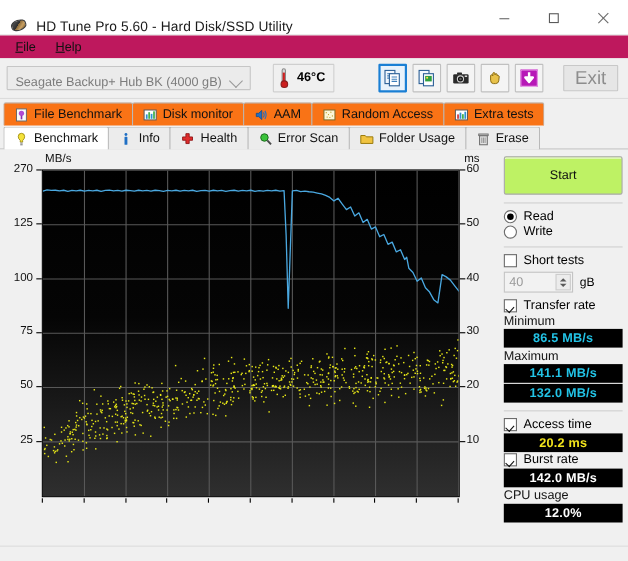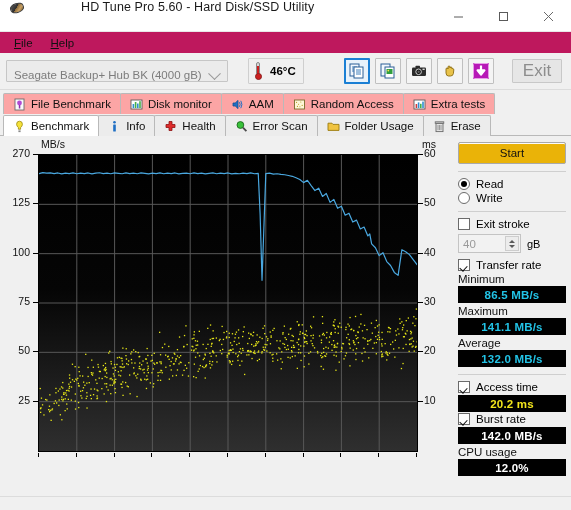--- a/index.html
+++ b/index.html
@@ -7,22 +7,22 @@
   body {
     width:571px; height:510px;
     font-family:"Liberation Sans", sans-serif;
     font-size:11px;
     color:#000;
     background:#f0f0f0;
     overflow:hidden;
   }
   
   #titlebar{
-    height:32px; background:#ffffff; display:flex; align-items:flex-start;
-    border-bottom:1px solid #e8e8e8; position:relative;gap:48px;
+    height:32px; background:#ffffff; display:flex; align-items:flex-end;
+    border-bottom:1px solid #e8e8e8; position:relative;
   }
   #app-icon{ width:16px;height:16px;margin-left:9px;margin-right:8px;position:relative;flex:none; }
   #app-icon .disc{
     position:absolute;left:1px;top:3px;width:14px;height:10px;border-radius:50%/40%;
     background:linear-gradient(140deg,#5b5b5b,#2e2e2e 45%,#8a6a3a 46%,#c9a063 70%,#6b5225);
     transform:rotate(-18deg);
     border:1px solid #3a3a3a;
   }
   #title-text{ font-size:12.5px;color:#1a1a1a;letter-spacing:.1px; }
   #win-buttons{ position:absolute;right:0;top:0;height:32px;display:flex; }
@@ -61,21 +61,21 @@
   .tbtn.sel{ border:2px solid #1a7fd4;background:#e8f2fb; }
   .tbtn.magenta{ background:#f4f4f4; }
   #exit-btn{ margin-left:auto;width:50px;height:24px;background:#e6e6e6;border:1px solid #c8c8c8;
              color:#8d8d8d;display:flex;align-items:center;justify-content:center;font-size:17px;
              border-radius:1px;margin-right:3px; }
   
   #tabs-wrap{ background:#f0f0f0;padding:2px 0 0 0; }
   .tabrow{ display:flex;height:22px;align-items:flex-end;padding-left:3px; }
   .tab{
     height:21px;display:flex;align-items:center;gap:5px;padding:0 9px;
-    border:1px solid #b9b9b9;border-bottom:none;background:#fca5a5;
+    border:1px solid #b9b9b9;border-bottom:none;background:#f97316;
     font-size:11.5px;color:#111;border-radius:2px 2px 0 0;margin-right:-1px;white-space:nowrap;
   }
   .tabrow2 .tab{ background:#ececec; }
   .tab.active{ background:#ffffff;border-color:#b9b9b9;position:relative;z-index:3; }
   .tab .ic{ width:13px;height:13px;flex:none;display:block; }
   #tabs-underline{ height:1px;background:#b9b9b9;margin-top:-1px; }
   
   #main{ display:flex;background:#f0f0f0;height:370px; }
   #chart-pane{ width:452px;position:relative;background:#f0f0f0; }
   #right-pane{ width:119px;position:relative;padding:6px 5px 0 6px; }
@@ -85,21 +85,21 @@
     background:linear-gradient(180deg,#000000 0%,#050505 45%,#2f2f2f 100%);
     border:1px solid #000;
   }
   #plot svg{ display:block; }
   .axis-lab{ position:absolute;font-size:10.5px;color:#111;white-space:nowrap;text-align:center; }
   .ytick{ position:absolute;font-size:10.5px;color:#111;text-align:right;width:26px; }
   .ytick-r{ position:absolute;font-size:10.5px;color:#111;text-align:left;width:26px; }
   .tickmark{ position:absolute;background:#000; }
   
   #start-btn{
-    width:100%;height:22px;background:#eab308;border:1px solid #a9a9a9;border-radius:2px;
+    width:100%;height:35px;background:#bef264;border:1px solid #a9a9a9;border-radius:2px;
     display:flex;align-items:center;justify-content:center;font-size:11.5px;color:#111;
     box-shadow: inset 0 1px 0 #fbfbfb;
   }
   .sep{ height:1px;background:#cfcfcf;margin:7px 0 6px 0; }
   .radio-row,.check-row{ display:flex;align-items:center;gap:6px;margin:1px 0 2px 0;font-size:11.5px; }
   .radio{ width:12px;height:12px;border-radius:50%;border:1px solid #6b6b6b;background:#fff;
           display:flex;align-items:center;justify-content:center;flex:none; }
   .radio .dot{ width:6px;height:6px;border-radius:50%;background:#000; }
   .cbx{ width:12px;height:12px;border:1px solid #6b6b6b;background:#fff;flex:none;position:relative; }
   .cbx.checked::after{
@@ -1165,21 +1165,21 @@
     </div>
     <div class="radio-row">
       <span class="radio"></span>
       <span>Write</span>
     </div>
 
     <div class="sep"></div>
 
     <div class="check-row">
       <span class="cbx"></span>
-      <span>Exit stroke</span>
+      <span>Short tests</span>
     </div>
     <div id="spin-row">
       <div id="spin">
         <span>40</span>
         <span class="arrows">
           <span class="tri-up"></span>
           <span class="tri-dn"></span>
         </span>
       </div>
       <span>gB</span>
@@ -1189,21 +1189,20 @@
       <span class="cbx checked"></span>
       <span>Transfer rate</span>
     </div>
 
     <div class="field-label">Minimum</div>
     <div class="val-box val-cyan">86.5 MB/s</div>
 
     <div class="field-label">Maximum</div>
     <div class="val-box val-cyan">141.1 MB/s</div>
 
-    <div class="field-label">Average</div>
     <div class="val-box val-cyan">132.0 MB/s</div>
 
     <div class="sep"></div>
 
     <div class="check-row">
       <span class="cbx checked"></span>
       <span>Access time</span>
     </div>
     <div class="val-box val-yellow">20.2 ms</div>
 

